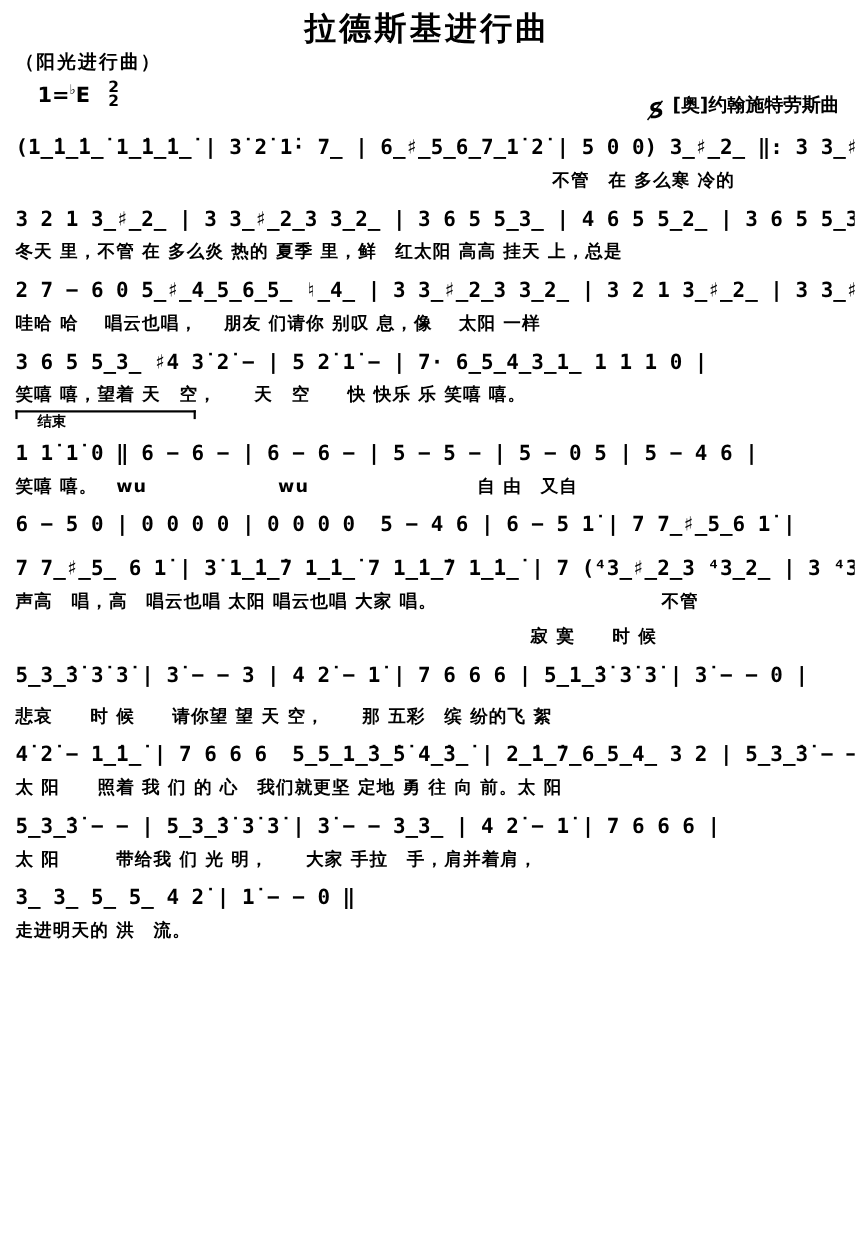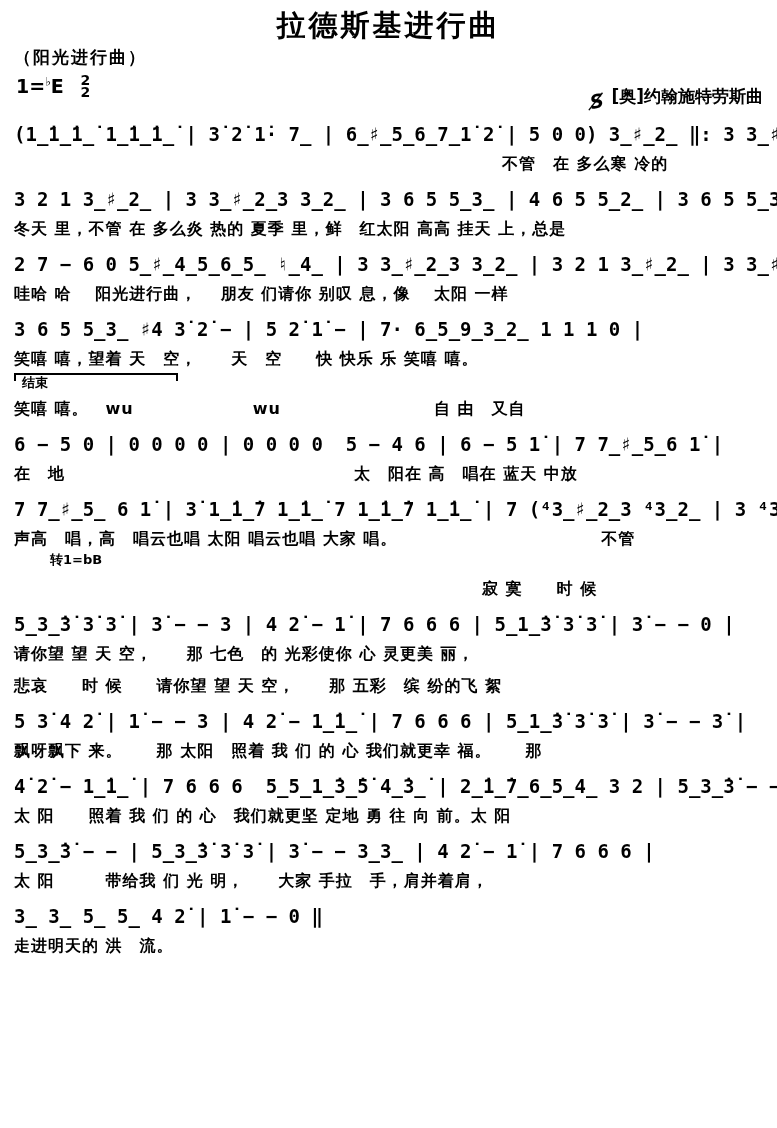--- a/index.html
+++ b/index.html
@@ -1,35 +1,35 @@
 <!DOCTYPE html>
 <html><head>
 <meta charset="utf-8">
 <style>
   html,body{margin:0;padding:0;background:#fff;color:#000;}
   body{width:777px;height:1128px;overflow:hidden;font-family:"DejaVu Sans",sans-serif;}
   .page{box-sizing:border-box;width:777px;height:962px;padding:6px 14px 0 14px;}
   .title{text-align:center;font-size:29px;font-weight:bold;letter-spacing:3px;line-height:38px;}
   .subtitle{text-align:left;font-size:17px;font-weight:bold;letter-spacing:2px;line-height:26px;}
   .meta-row{position:relative;height:44px;}
-  .keysig{position:absolute;left:2px;top:4px;font-size:19px;font-weight:bold;}
+  .keysig{position:absolute;left:20px;top:4px;font-size:19px;font-weight:bold;}
   .keysig sup{font-size:12px;vertical-align:super;}
   .timesig{display:inline-block;vertical-align:-4px;margin-left:10px;font-size:14px;font-weight:bold;line-height:12px;text-align:center;}
   .timesig span{display:block;}
   .composer-wrap{position:absolute;right:0;bottom:2px;font-size:17px;font-weight:bold;white-space:nowrap;}
   .segno{display:inline-block;font-size:19px;font-style:italic;font-weight:bold;transform:rotate(-12deg);margin-right:8px;vertical-align:-6px;}
   .score{margin-top:4px;}
   .system{margin-bottom:7px;}
   .notes{font-family:"DejaVu Sans Mono",monospace;font-size:19px;font-weight:bold;white-space:pre;line-height:33px;letter-spacing:0px;}
   .lyrics{font-size:16px;font-weight:bold;white-space:pre;line-height:25px;letter-spacing:1px;}
   .lyrics.indent-far{padding-left:488px;}
   .lyrics.indent-mid{padding-left:468px;}
   .annot-row{position:relative;height:18px;}
   .ending-bracket{position:absolute;left:0;top:2px;width:160px;height:6px;border-top:2px solid #000;border-left:2px solid #000;border-right:2px solid #000;}
-  .ending-label{position:absolute;left:8px;top:3px;font-size:13px;font-weight:bold;}
+  .ending-label{position:absolute;left:20px;top:3px;font-size:13px;font-weight:bold;}
   .modulation-label{padding-left:36px;font-size:13px;font-weight:bold;height:18px;line-height:18px;}
 </style>
 </head>
 <body>
 
 <div class="page">
 
   <div class="title">拉德斯基进行曲</div>
   <div class="subtitle">（阳光进行曲）</div>
 
@@ -53,64 +53,58 @@
       <div class="lyrics indent-far">不管　在 多么寒 冷的</div>
     </div>
 
     <div class="system">
       <div class="notes">3 2 1 3̲♯̲2̲ | 3 3̲♯̲2̲3 3̲2̲ | 3 6 5 5̲3̲ | 4 6 5 5̲2̲ | 3 6 5 5̲3̲ |</div>
       <div class="lyrics">冬天 里，不管 在 多么炎 热的 夏季 里，鲜　红太阳 高高 挂天 上，总是</div>
     </div>
 
     <div class="system">
       <div class="notes">2 7 − 6 0 5̲♯̲4̲5̲6̲5̲ ♮̲4̲ | 3 3̲♯̲2̲3 3̲2̲ | 3 2 1 3̲♯̲2̲ | 3 3̲♯̲2̲3 3̲2̲ |</div>
-      <div class="lyrics">哇哈 哈　 阳光进行曲，　 朋友 们请你 别叹 息，像　 太阳 一样</div>
+      <div class="lyrics">哇哈 哈　 唱云也唱，　 朋友 们请你 别叹 息，像　 太阳 一样</div>
     </div>
 
     <div class="system">
-      <div class="notes">3 6 5 5̲3̲ ♯4 3̇ 2̇ − | 5 2̇ 1̇ − | 7· 6̲5̲9̲3̲2̲ 1 1 1 0 |</div>
+      <div class="notes">3 6 5 5̲3̲ ♯4 3̇ 2̇ − | 5 2̇ 1̇ − | 7· 6̲5̲4̲3̲1̲ 1 1 1 0 |</div>
       <div class="lyrics">笑嘻 嘻，望着 天　空，　　天　空　　快 快乐 乐 笑嘻 嘻。</div>
       <div class="annot-row">
         <span class="ending-bracket"></span>
         <span class="ending-label">结束</span>
       </div>
     </div>
 
     <div class="system">
+      <div class="notes">1 1̇ 1̇ 0 ‖ 6 − 6 − | 6 − 6 − | 5 − 5 − | 5 − 0 5 | 5 − 4 6 |</div>
       <div class="lyrics">笑嘻 嘻。　wu　　　　　　　wu　　　　　　　　　自 由　又自</div>
     </div>
 
     <div class="system">
       <div class="notes">6 − 5 0 | 0 0 0 0 | 0 0 0 0  5 − 4 6 | 6 − 5 1̇ | 7 7̲♯̲5̲6 1̇ |</div>
-      <div class="lyrics">在　地　　　　　　　　　　　　　　　　　太　阳在 高　唱在 蓝天 中放</div>
     </div>
 
     <div class="system">
       <div class="notes">7 7̲♯̲5̲ 6 1̇ | 3̇ 1̲̇1̲̇7 1̲̇1̲̇ 7 1̲̇1̲̇7 1̲̇1̲̇ | 7 (⁴3̲♯̲2̲3 ⁴3̲2̲ | 3 ⁴3̲♯̲2̲3) 3̲♯̲2̲ :‖</div>
       <div class="lyrics">声高　唱，高　唱云也唱 太阳 唱云也唱 大家 唱。　　　　　　　　　　　　不管</div>
-      <div class="modulation-label">转1=bB</div>
     </div>
 
     <div class="system">
       <div class="lyrics indent-mid">寂 寞　　时 候</div>
     </div>
 
     <div class="system">
       <div class="notes">5̲3̲̇3̇ 3̇ 3̇ | 3̇ − − 3 | 4 2̇ − 1̇ | 7 6 6 6 | 5̲1̲̇3̇ 3̇ 3̇ | 3̇ − − 0 |</div>
-      <div class="lyrics">请你望 望 天 空，　　那 七色　的 光彩使你 心 灵更美 丽，</div>
     </div>
 
     <div class="system">
       <div class="lyrics">悲哀　　时 候　　请你望 望 天 空，　　那 五彩　缤 纷的飞 絮</div>
     </div>
 
-    <div class="system">
-      <div class="notes">5 3̇ 4 2̇ | 1̇ − − 3 | 4 2̇ − 1̲̇1̲̇ | 7 6 6 6 | 5̲1̲̇3̇ 3̇ 3̇ | 3̇ − − 3̇ |</div>
-      <div class="lyrics">飘呀飘下 来。　　那 太阳　照着 我 们 的 心 我们就更幸 福。　　那</div>
-    </div>
 
     <div class="system">
       <div class="notes">4̇ 2̇ − 1̲̇1̲̇ | 7 6 6 6  5̲5̲1̲̇3̲̇5̇ 4̲̇3̲̇ | 2̲̇1̲̇7̲6̲5̲4̲ 3 2 | 5̲3̲̇3̇ − − |</div>
       <div class="lyrics">太 阳　　照着 我 们 的 心　我们就更坚 定地 勇 往 向 前。太 阳</div>
     </div>
 
     <div class="system">
       <div class="notes">5̲3̲̇3̇ − − | 5̲3̲̇3̇ 3̇ 3̇ | 3̇ − − 3̲3̲ | 4 2̇ − 1̇ | 7 6 6 6 |</div>
       <div class="lyrics">太 阳　　　带给我 们 光 明，　　大家 手拉　手，肩并着肩，</div>
     </div>

